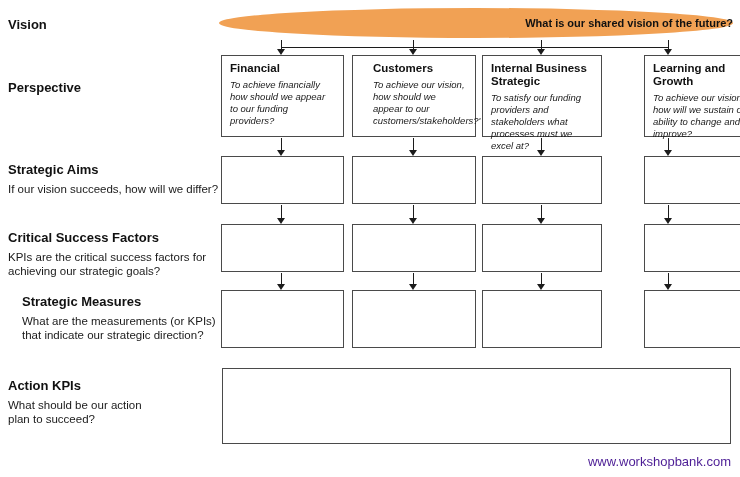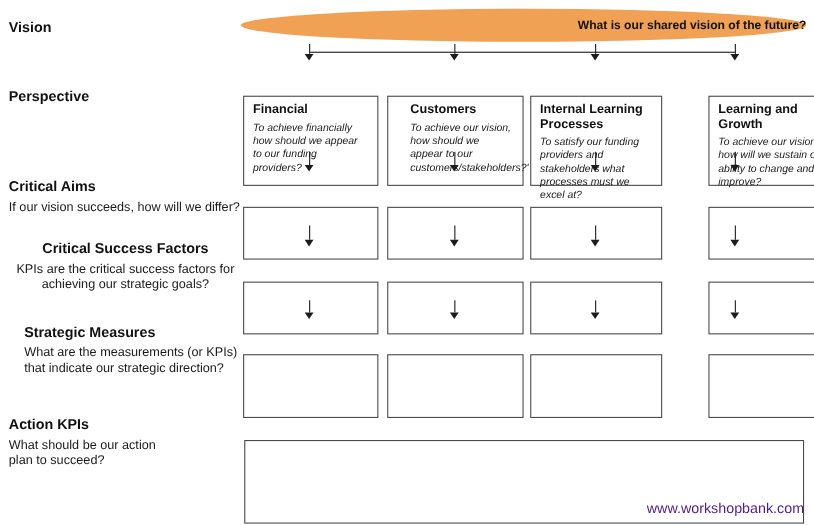--- a/index.html
+++ b/index.html
@@ -36,21 +36,20 @@
   }
   .varrow .head {
     position:absolute; bottom:0; left:0; width:0; height:0; display:block;
     border-left:4.5px solid transparent; border-right:4.5px solid transparent;
     border-top:6px solid var(--line,#1c1c1c);
   }
   
   .box {
     position:absolute; background:#fff; border:1px solid #4a4a4a;
     box-sizing:border-box;
-    margin-top:32px;
   }
   .pbox { padding:6px 8px 0 8px; }
   .pbox h3 {
     margin:0 0 4px 0; font-size:11.5px; font-weight:bold; line-height:13px; color:#111;
   }
   .pbox p {
     margin:0; font-size:9.5px; font-style:italic; line-height:12px; color:#1a1a1a;
   }
   
   .c1 { left:221px; width:123px; }
@@ -74,25 +73,25 @@
 
   <div class="rowlabel" style="top:17px;">
     <h2>Vision</h2>
   </div>
 
   <div class="rowlabel" style="top:80px;">
     <h2>Perspective</h2>
   </div>
 
   <div class="rowlabel" style="top:162px;">
-    <h2>Critical Aims</h2>
+    <h2>Strategic Aims</h2>
     <p>If our vision succeeds, how will we differ?</p>
   </div>
 
-  <div class="rowlabel" style="top:218px;text-align:center;">
+  <div class="rowlabel" style="top:230px;">
     <h2>Critical Success Factors</h2>
     <p>KPIs are the critical success factors for
 achieving our strategic goals?</p>
   </div>
 
   <div class="rowlabel" style="top:294px;margin-left:14px;">
     <h2>Strategic Measures</h2>
     <p>What are the measurements (or KPIs)
 that indicate our strategic direction?</p>
   </div>
@@ -128,21 +127,21 @@
 
   <div class="box pbox c1 r-persp">
     <h3>Financial</h3>
     <p>To achieve financially how should we appear to our funding providers?</p>
   </div>
   <div class="box pbox c2 r-persp">
     <h3>Customers</h3>
     <p>To achieve our vision, how should we appear to our customers/stakeholders?'</p>
   </div>
   <div class="box pbox c3 r-persp">
-    <h3>Internal Learning Processes</h3>
+    <h3>Internal Business Strategic</h3>
     <p>To satisfy our funding providers and stakeholders what processes must we excel at?</p>
   </div>
   <div class="box pbox c4 r-persp">
     <h3>Learning and Growth</h3>
     <p>To achieve our vision how will we sustain our ability to change and improve?</p>
   </div>
 
   <div class="varrow" style="left:282px; top:138px; height:18px;">
       <i class="shaft"></i>
       <i class="head"></i>

